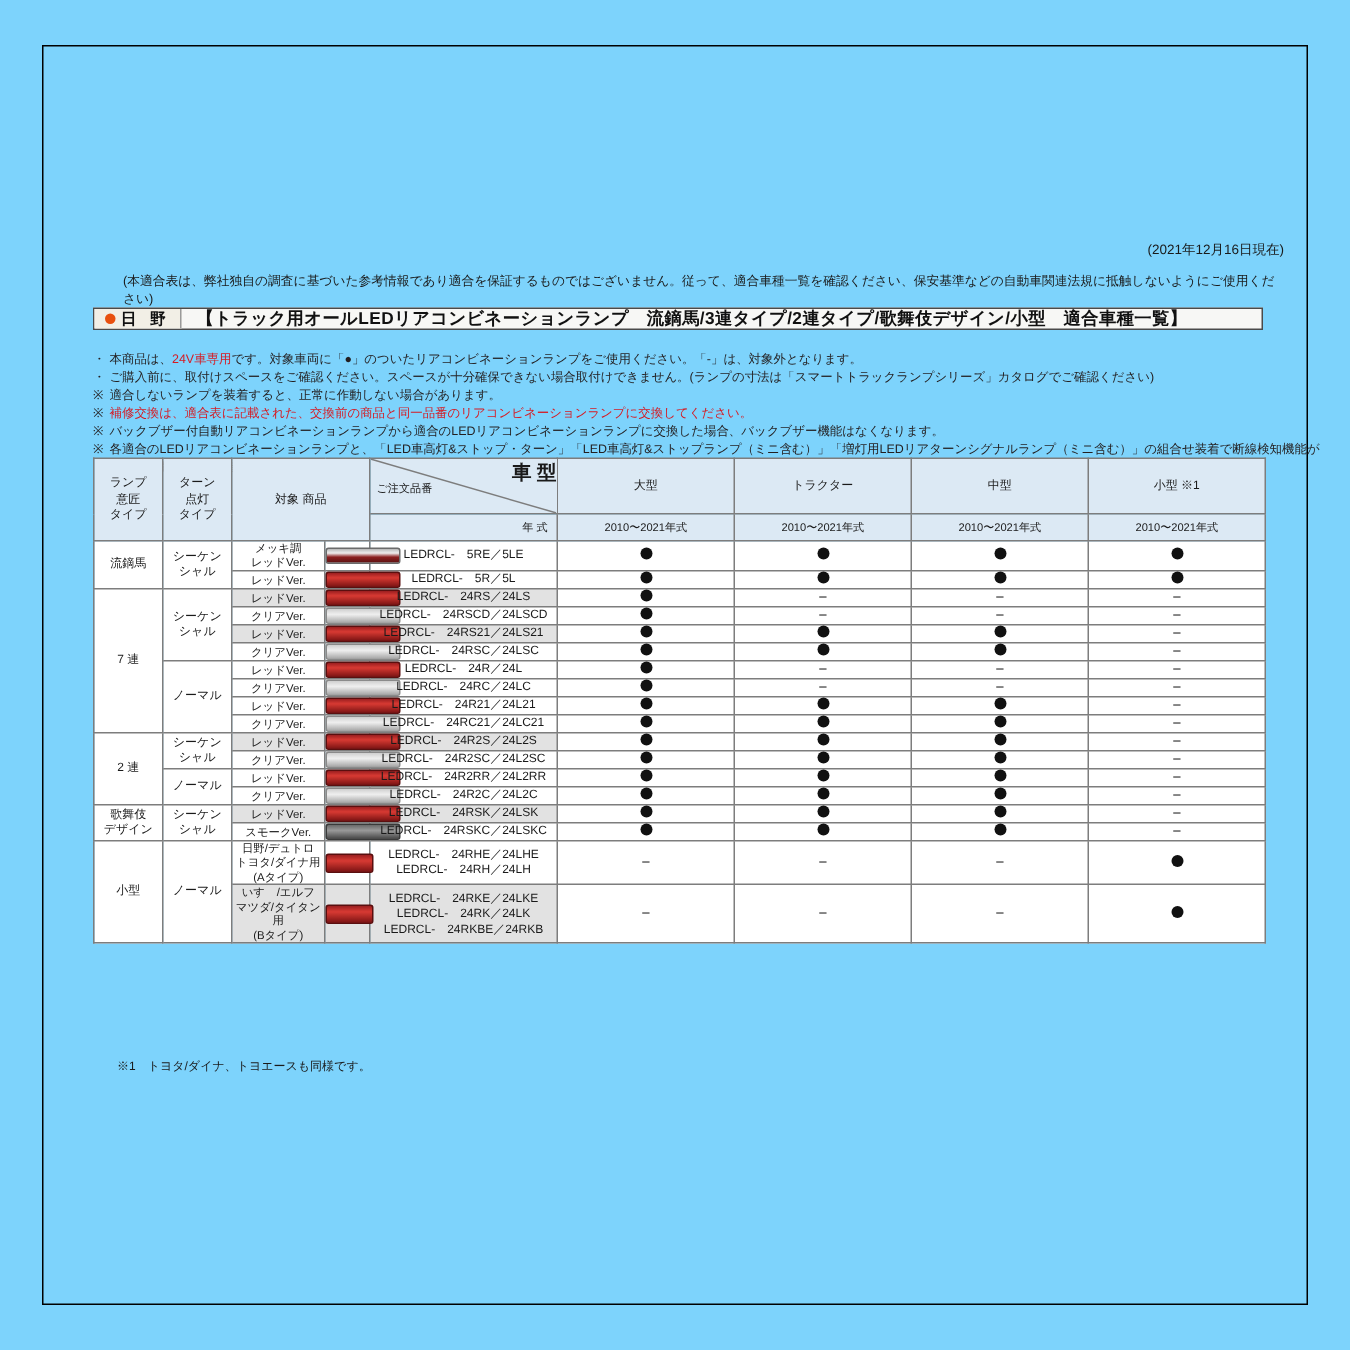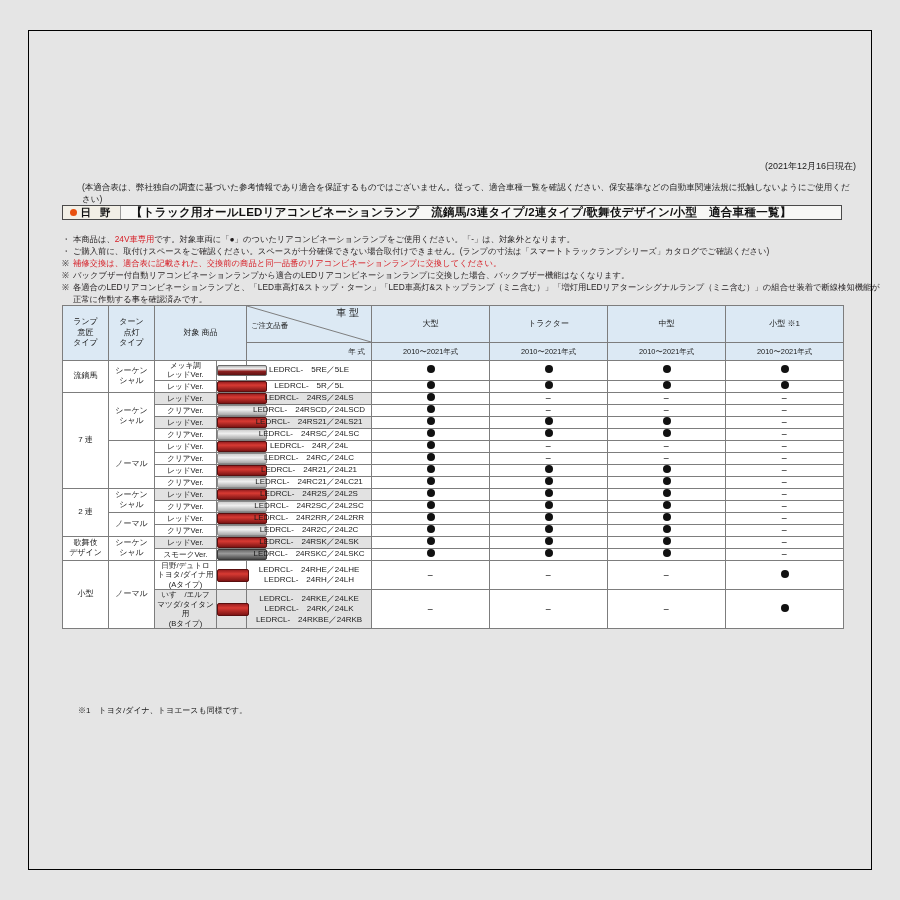--- a/index.html
+++ b/index.html
@@ -13,21 +13,21 @@
     font-family: "Liberation Sans", sans-serif;
     color: #231f20;
     position: relative;
     overflow: hidden;
   }
   .page {
     position: absolute;
     left: 0; top: 0;
     width: 900px;
     height: 900px;
-    background: #e5e5e5;
+    background: #7dd3fc;
   }
   .outer-frame {
     position: absolute;
     left: 28px;
     top: 30px;
     width: 844px;
     height: 840px;
     border: 1px solid #000000;
     box-sizing: border-box;
   }
@@ -138,23 +138,24 @@
     padding: 0;
     overflow: hidden;
   }
   .split-cell .diag {
     position: absolute;
     left: 0; top: 0;
     width: 100%; height: 100%;
   }
   .split-cell .tl {
     position: absolute;
-    right: 12px;
+    right: 0;
     top: 1px;
-    font-size: 10px;
+    font-size: 13px;
+    font-weight: bold;
   }
   .split-cell .br {
     position: absolute;
     left: 4px;
     bottom: 12px;
     font-size: 7.4px;
   }
   .rowlabel {
     font-size: 8px;
     line-height: 1.3;
@@ -233,20 +234,21 @@
     <div class="brand-badge">
       <span class="brand-dot"></span>
       <span class="brand-name">日 野</span>
     </div>
     <div class="title-text">【トラック用オールLEDリアコンビネーションランプ　流鏑馬/3連タイプ/2連タイプ/歌舞伎デザイン/小型　適合車種一覧】</div>
   </div>
 
   <div class="notes">
       <div class="note-line"><span class="note-mark">・</span><span>本商品は、</span><span class="note-red">24V車専用</span><span>です。対象車両に「●」のついたリアコンビネーションランプをご使用ください。「-」は、対象外となります。</span></div>
       <div class="note-line"><span class="note-mark">・</span><span>ご購入前に、取付けスペースをご確認ください。スペースが十分確保できない場合取付けできません。(ランプの寸法は「スマートトラックランプシリーズ」カタログでご確認ください)</span></div>
+      <div class="note-line"><span class="note-mark">※</span><span>適合しないランプを装着すると、正常に作動しない場合があります。</span></div>
       <div class="note-line"><span class="note-mark">※</span><span class="note-red">補修交換は、適合表に記載された、交換前の商品と同一品番のリアコンビネーションランプに交換してください。</span></div>
       <div class="note-line"><span class="note-mark">※</span><span>バックブザー付自動リアコンビネーションランプから適合のLEDリアコンビネーションランプに交換した場合、バックブザー機能はなくなります。</span></div>
       <div class="note-line"><span class="note-mark">※</span><span>各適合のLEDリアコンビネーションランプと、「LED車高灯&amp;ストップ・ターン」「LED車高灯&amp;ストップランプ（ミニ含む）」「増灯用LEDリアターンシグナルランプ（ミニ含む）」の組合せ装着で断線検知機能が</span></div>
       <div class="note-line note-indent"><span>正常に作動する事を確認済みです。</span></div>
     </div>
 
   <table class="compat">
     <colgroup>
       <col style="width:46px">
       <col style="width:46px">

